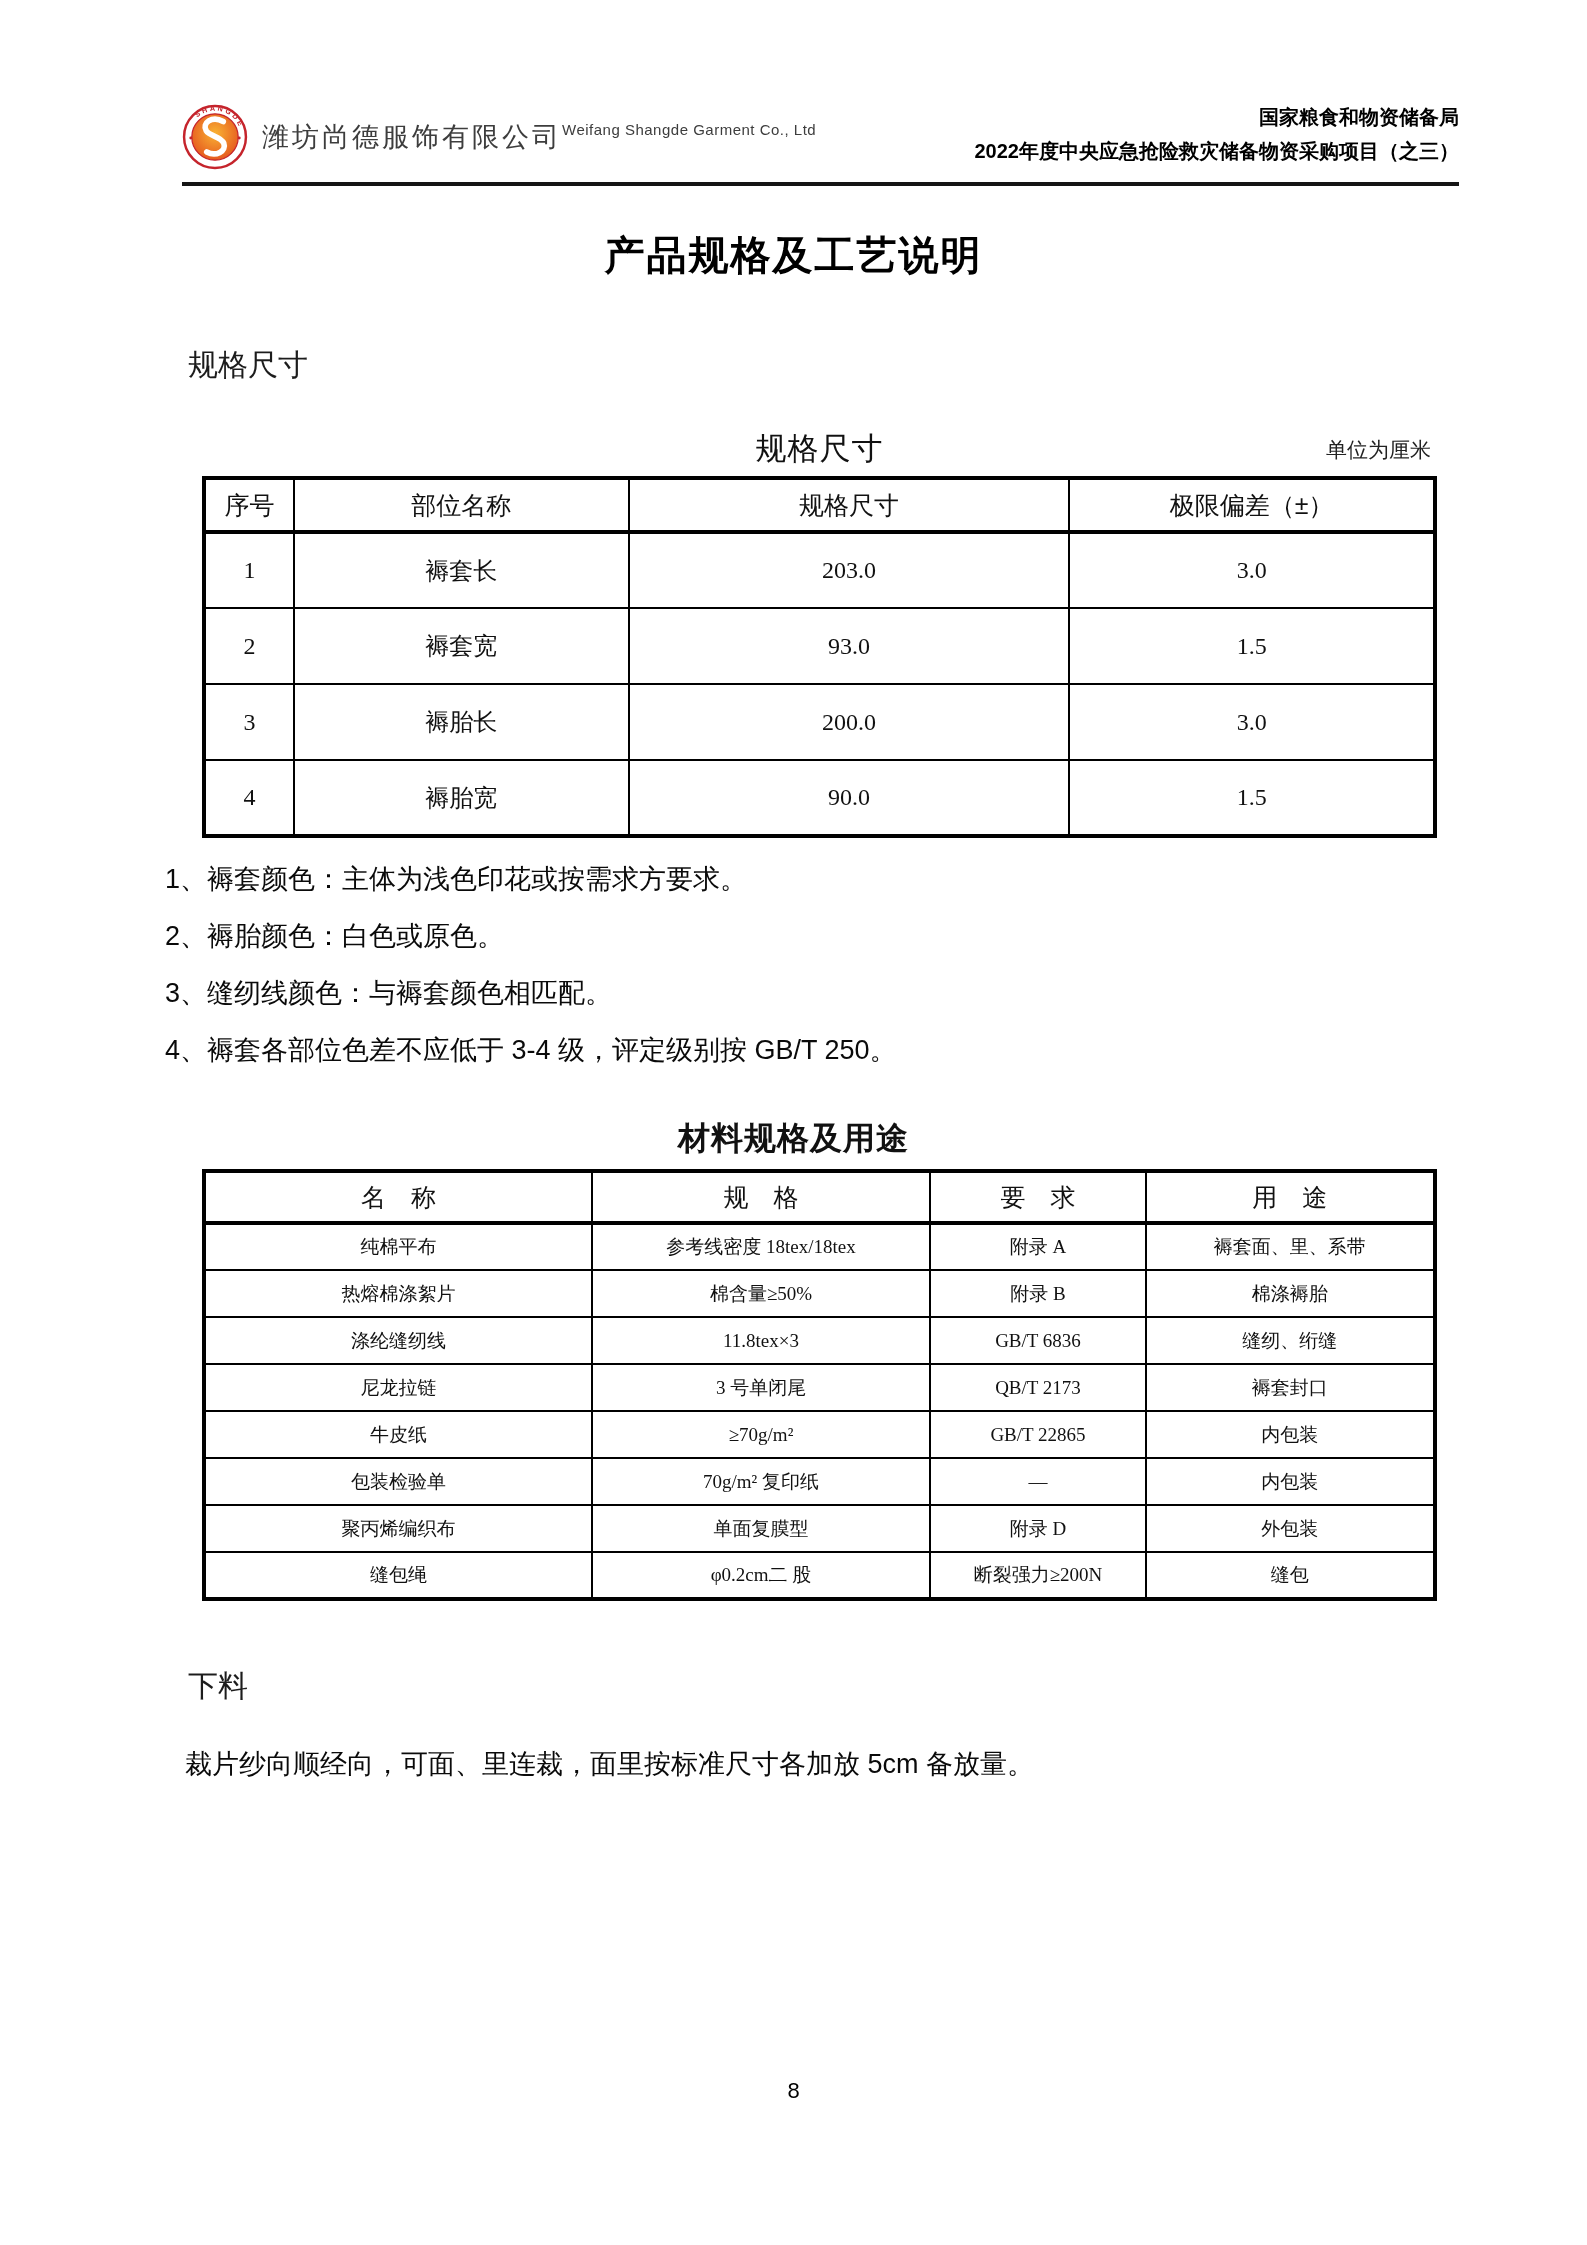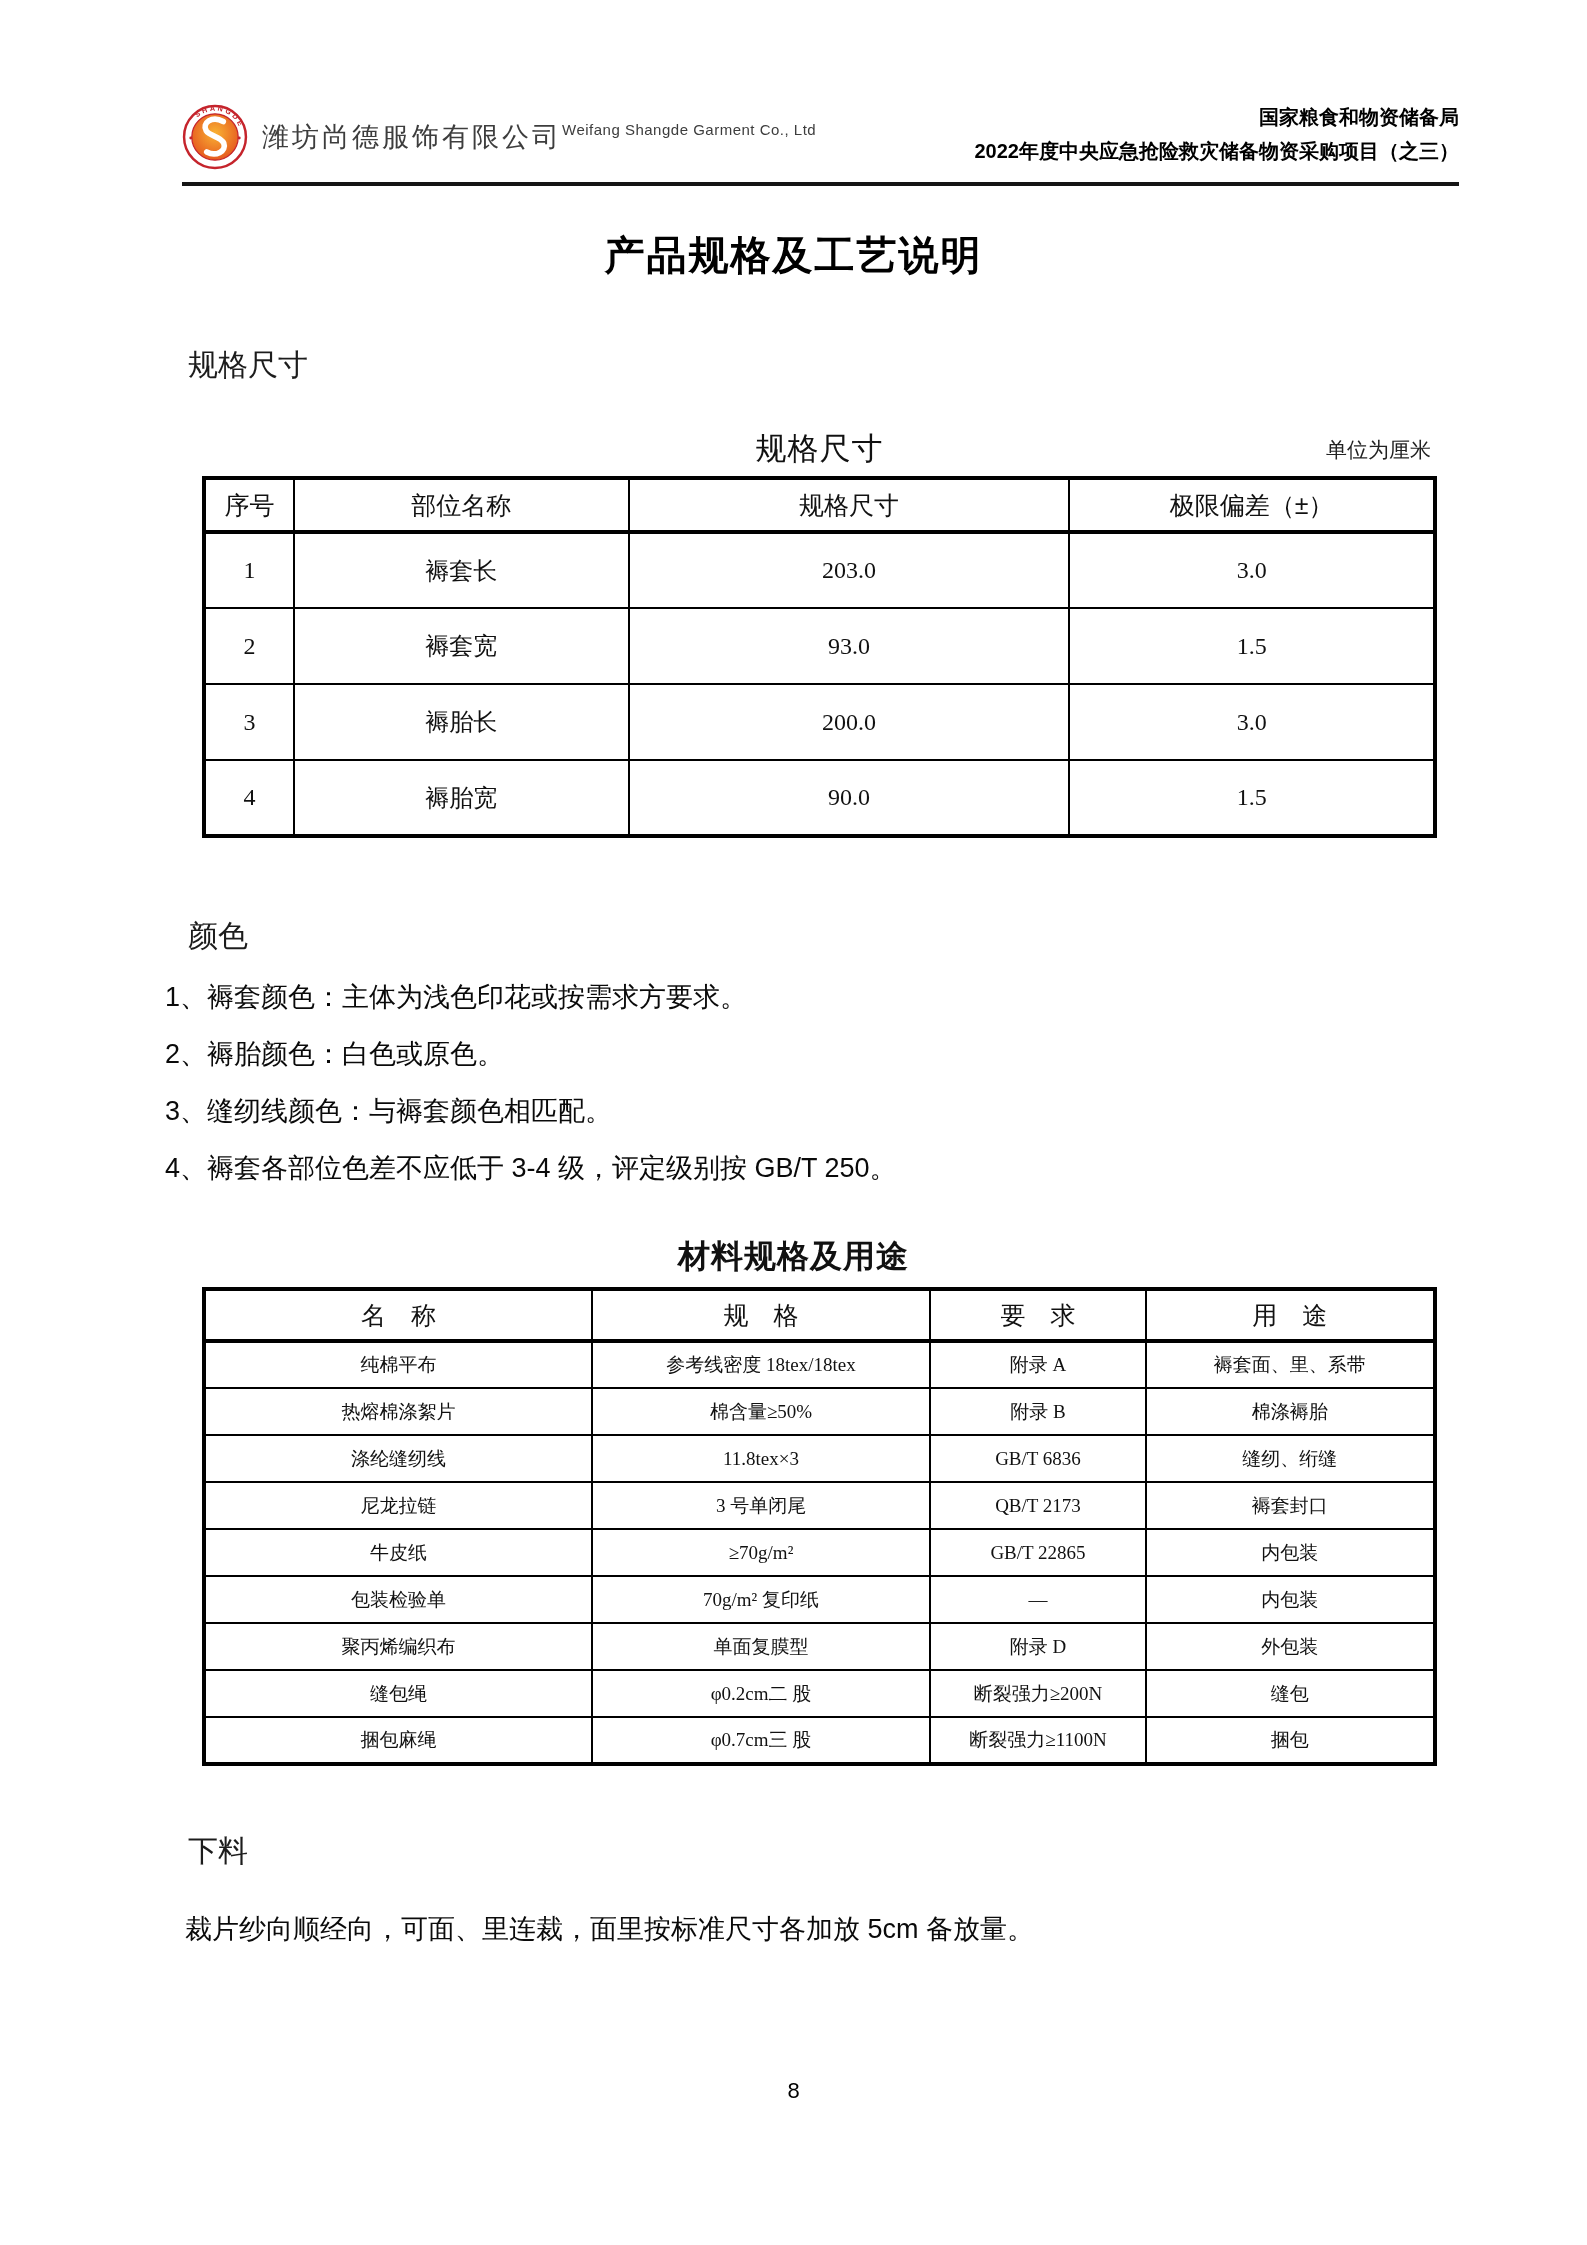--- a/index.html
+++ b/index.html
@@ -222,21 +222,20 @@
       </tr>
       <tr>
         <td class="serif-cell">4</td>
         <td class="sans-cell">褥胎宽</td>
         <td class="serif-cell">90.0</td>
         <td class="serif-cell">1.5</td>
       </tr>
     </tbody>
   </table>
 
-  <div class="section-heading color-heading">颜色</div>
   <ul class="color-list">
     <li>1、褥套颜色：主体为浅色印花或按需求方要求。</li>
     <li>2、褥胎颜色：白色或原色。</li>
     <li>3、缝纫线颜色：与褥套颜色相匹配。</li>
     <li>4、褥套各部位色差不应低于 3-4 级，评定级别按 GB/T 250。</li>
   </ul>
 
   <div class="material-title">材料规格及用途</div>
 
   <table class="material-table">
@@ -296,26 +295,20 @@
         <td class="serif-cell">单面复膜型</td>
         <td class="serif-cell">附录 D</td>
         <td class="sans-cell">外包装</td>
       </tr>
       <tr>
         <td class="sans-cell">缝包绳</td>
         <td class="serif-cell">φ0.2cm二 股</td>
         <td class="serif-cell">断裂强力≥200N</td>
         <td class="sans-cell">缝包</td>
       </tr>
-      <tr>
-        <td class="sans-cell">捆包麻绳</td>
-        <td class="serif-cell">φ0.7cm三 股</td>
-        <td class="serif-cell">断裂强力≥1100N</td>
-        <td class="sans-cell">捆包</td>
-      </tr>
     </tbody>
   </table>
 
   <div class="section-heading cutting-heading">下料</div>
   <div class="cutting-body">裁片纱向顺经向，可面、里连裁，面里按标准尺寸各加放 5cm 备放量。</div>
 
   <div class="page-footer">8</div>
 
 </div>
 

